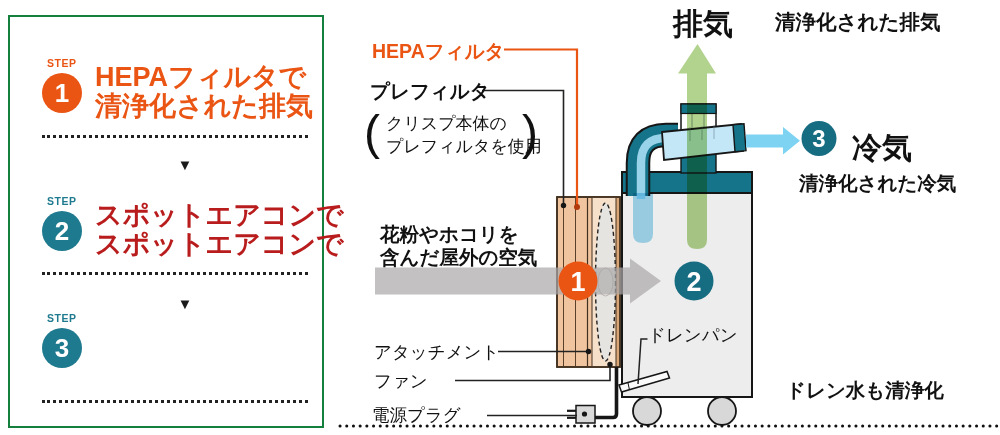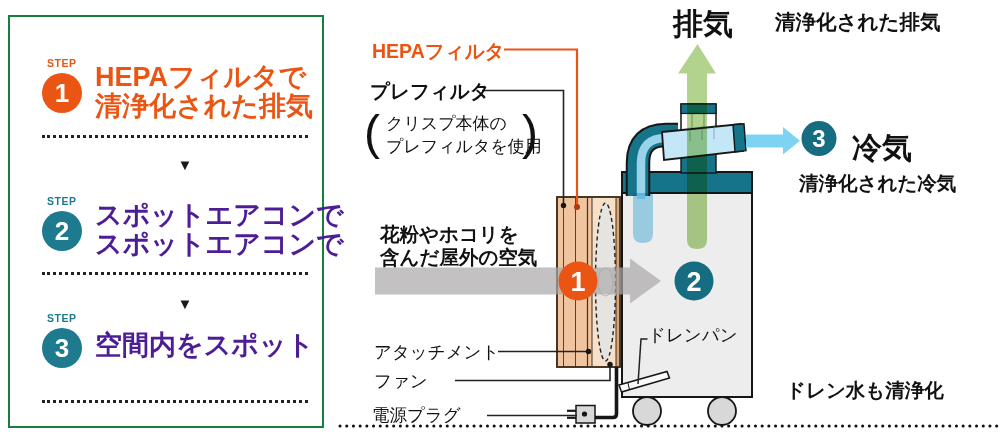--- a/index.html
+++ b/index.html
@@ -18,21 +18,21 @@
   .step-circle{
     width:40px;height:40px;border-radius:50%;margin-top:4px;
     color:#fff;font-size:26px;font-weight:bold;line-height:40px;text-align:center;
   }
   .step-text{margin-left:11px;margin-top:6px;font-size:27px;font-weight:bold;line-height:29px;white-space:nowrap;}
   .step.orange .step-word{color:#ea5514;}
   .step.orange .step-circle{background:#ea5514;}
   .step.orange .step-text{color:#ea5514;}
   .step.teal .step-word{color:#1e7a8e;}
   .step.teal .step-circle{background:#1e7a8e;}
-  .step.teal .step-text{color:#4c1d95;}
+  .step.teal .step-text{color:#b91c1c;}
   .divider{position:absolute;left:32px;width:266px;height:0;border-top:3px dotted #222;}
   .down-arrow{position:absolute;left:163px;width:24px;text-align:center;color:#1a1a1a;font-size:15px;}
   
   #diagram{position:absolute;left:0;top:0;}
   text{font-family:"Liberation Sans","DejaVu Sans",sans-serif;}
   .blend-m{mix-blend-mode:multiply;}
 </style>
 </head>
 <body>
 
@@ -65,21 +65,20 @@
     </div>
     <div class="divider" style="top:255px"></div>
     <div class="down-arrow" style="top:278px">▼</div>
 
     <div class="step teal" style="top:295px">
       <div class="step-badge">
         <div class="step-word">STEP</div>
         <div class="step-circle">3</div>
       </div>
       <div class="step-text" style="margin-top:19px">
-        <div>空間内をスポット</div>
       </div>
     </div>
     <div class="divider" style="top:383px"></div>
   </div>
 
   <svg id="diagram" width="1000" height="435" viewBox="0 0 1000 435">
 
     <g>
       <rect x="557" y="197" width="63" height="170" fill="#f0c49f" stroke="#42301f" stroke-width="1.6"></rect>
       <line x1="563.5" y1="198" x2="563.5" y2="366" stroke="#5a4028" stroke-width="1"></line>

